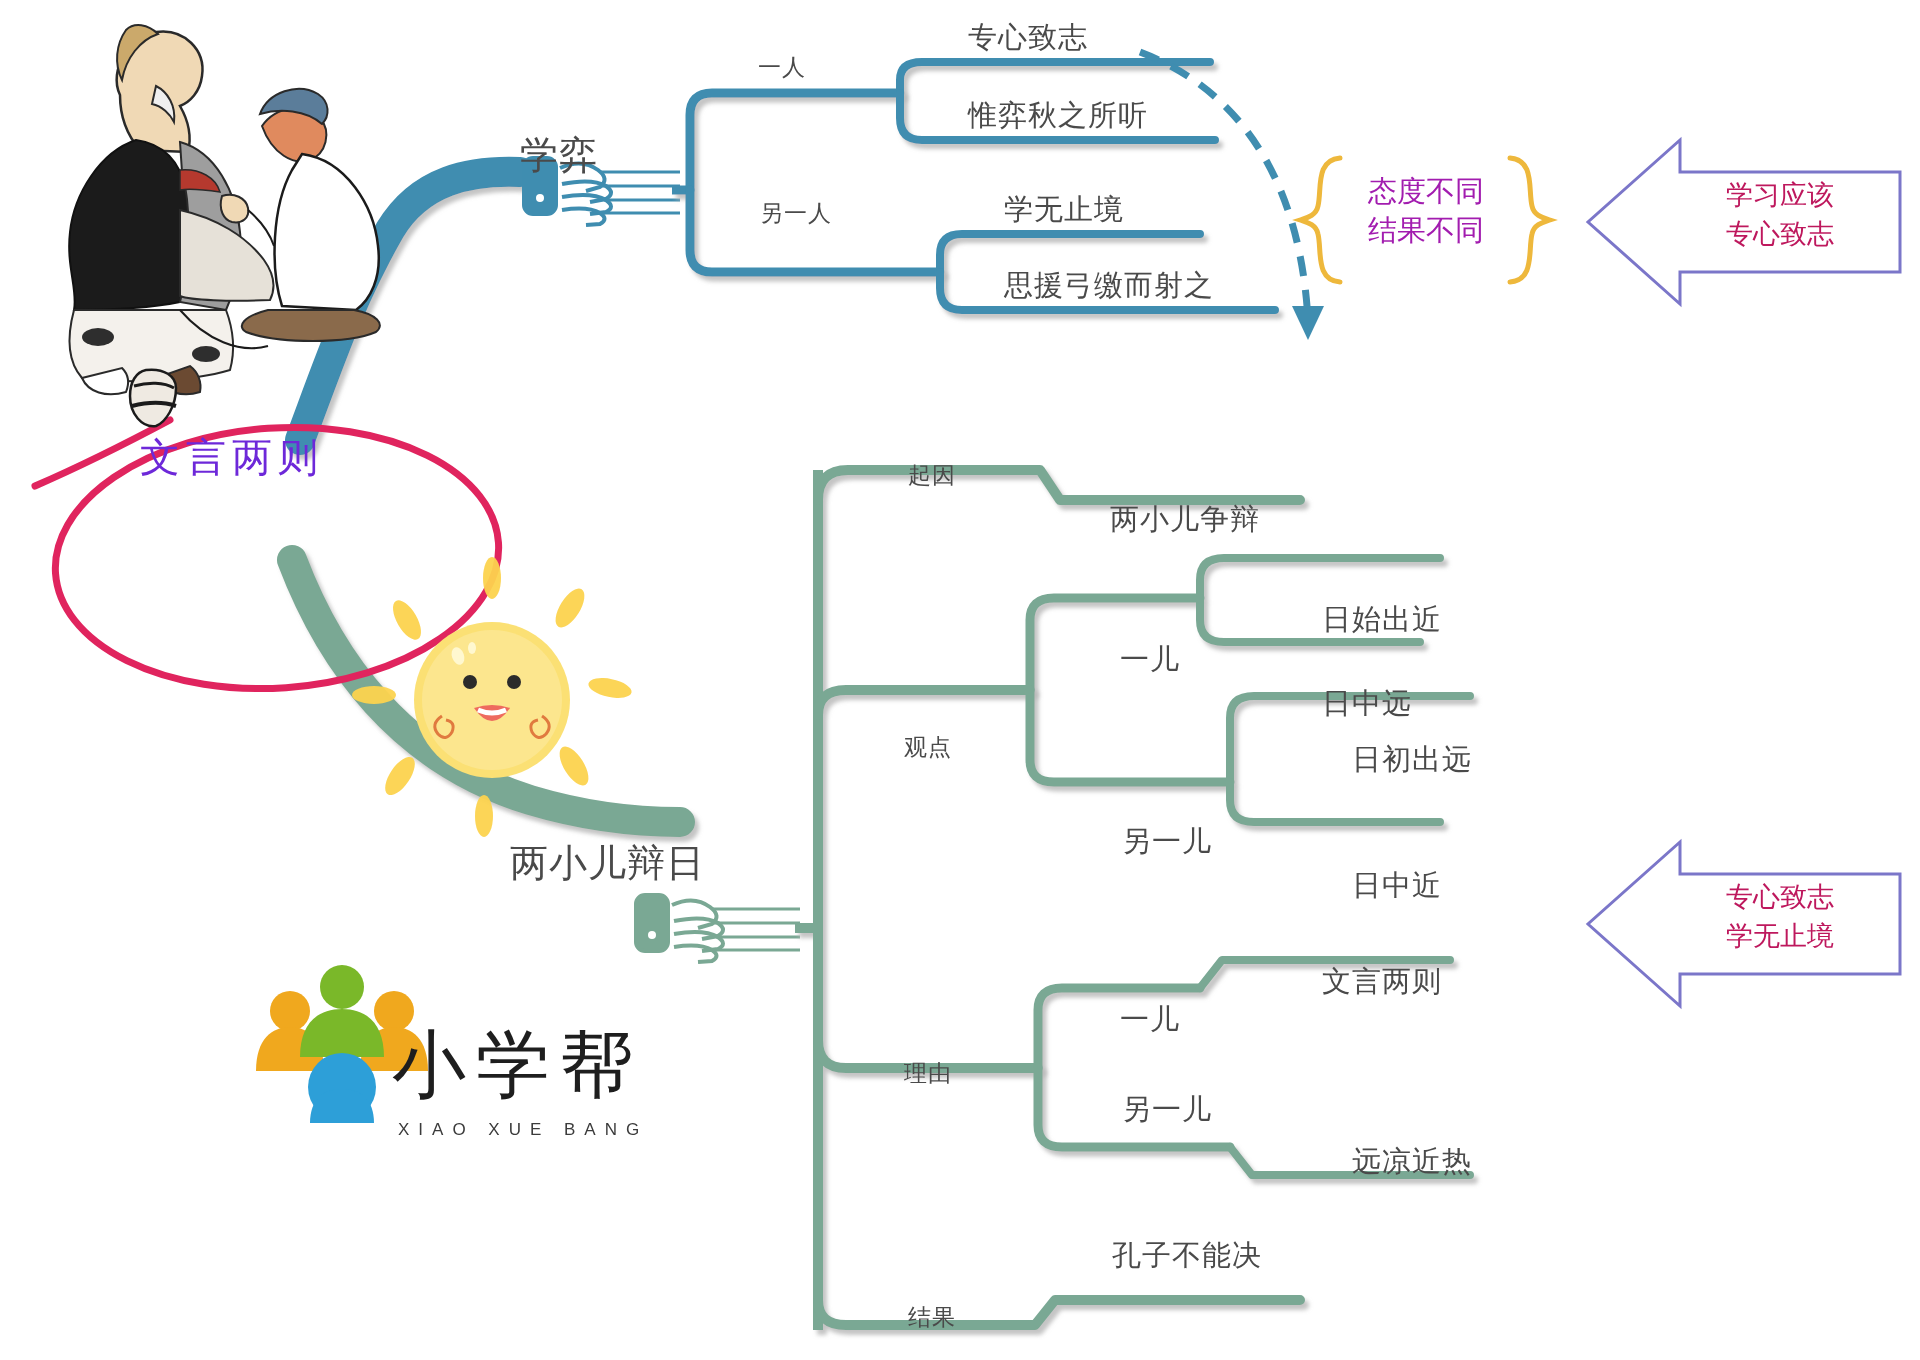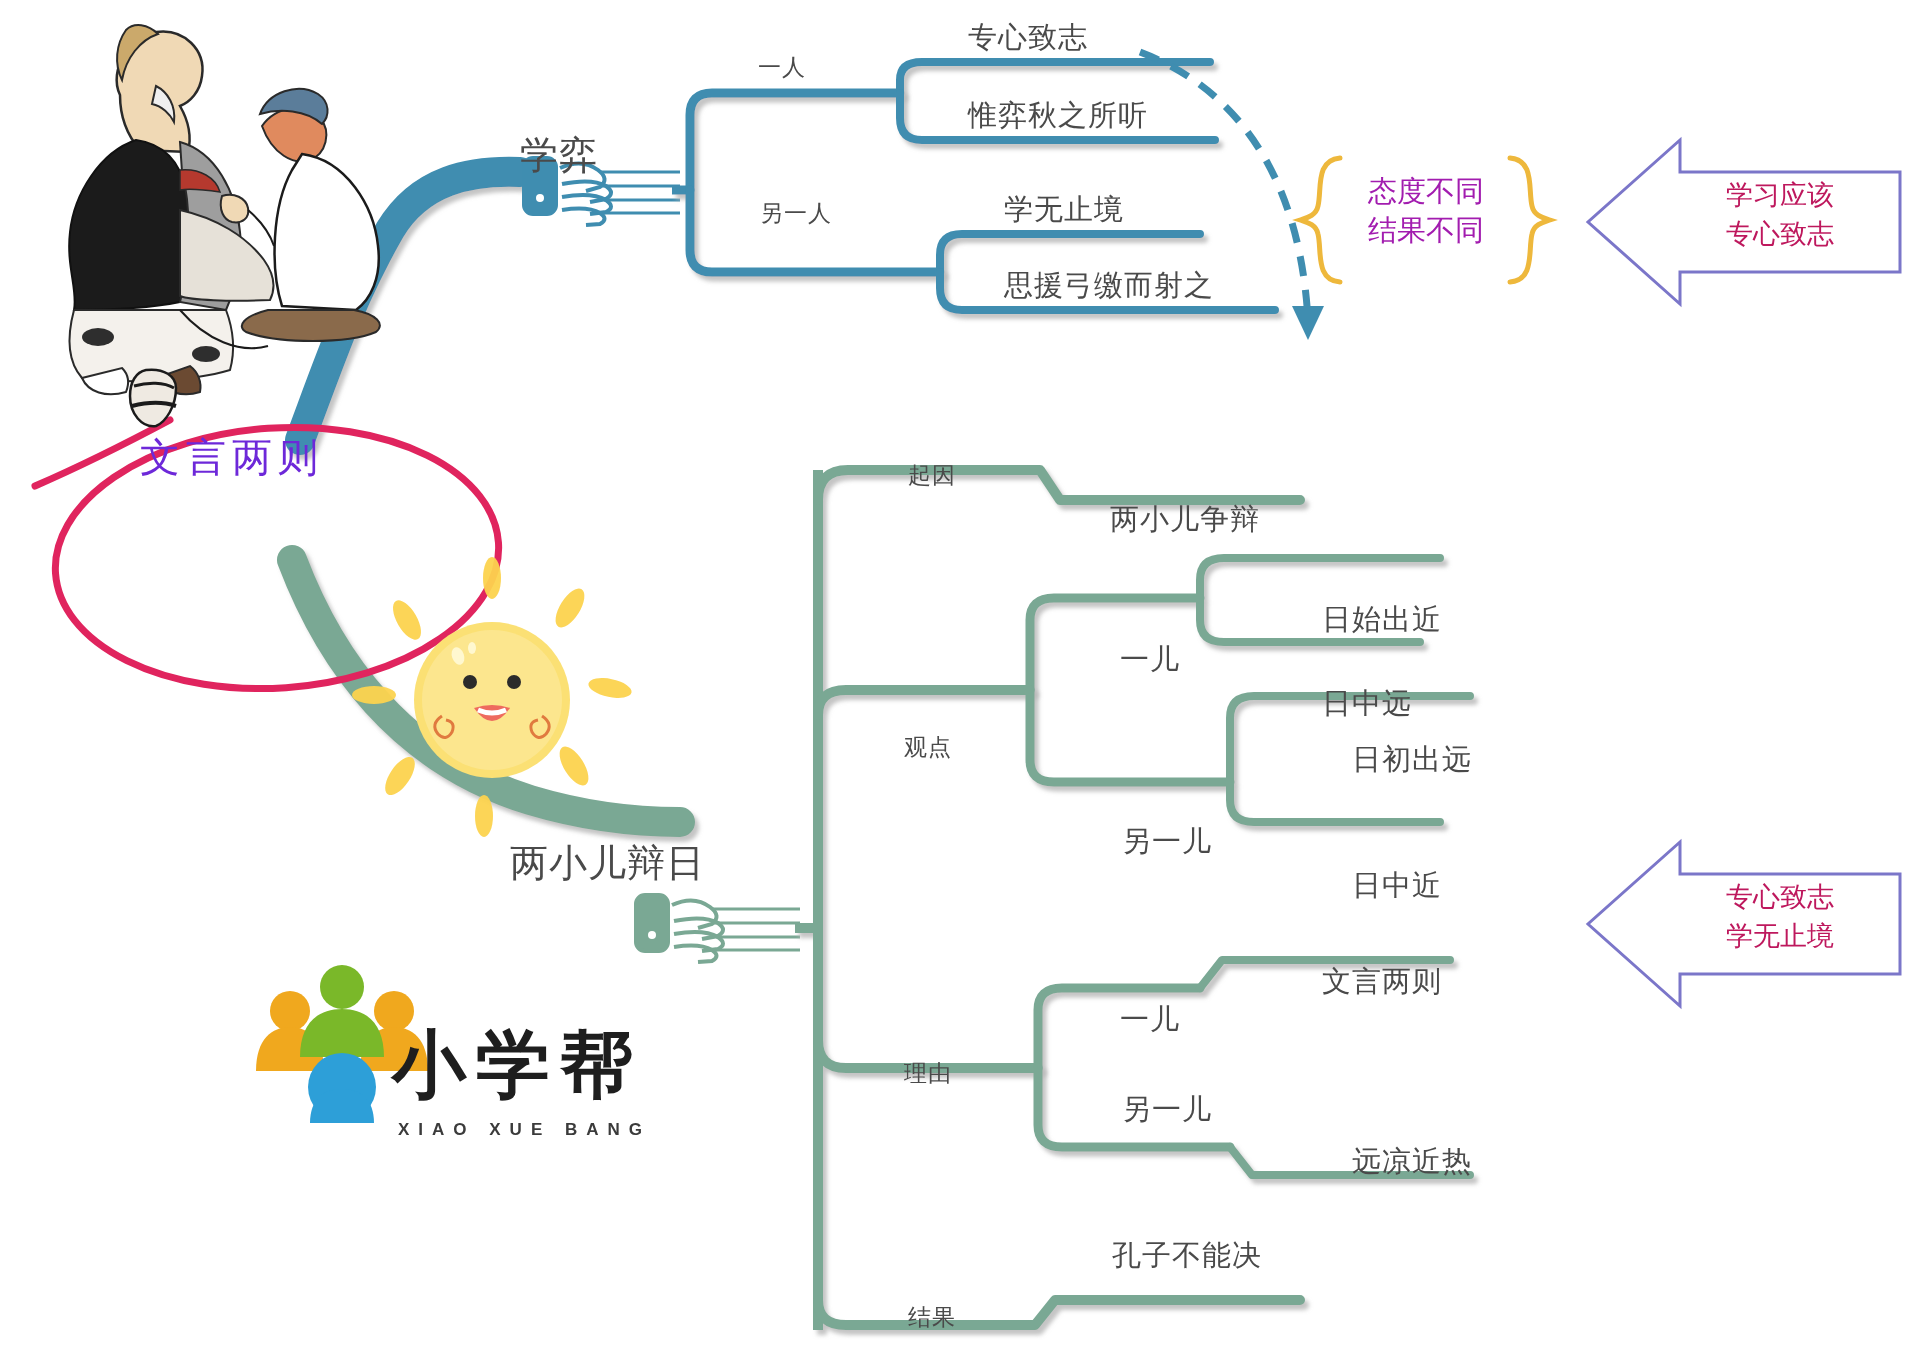--- a/index.html
+++ b/index.html
@@ -10,21 +10,21 @@
   .lbl{position:absolute;color:#4a4a4a;white-space:nowrap;
        font-family:"Liberation Serif","DejaVu Serif",serif;letter-spacing:1px;}
   .center-text{position:absolute;font-size:40px;color:#6d28d9;letter-spacing:6px;
        left:140px;top:430px;}
   .t-l1{font-size:38px;}
   .t-l2{font-size:23px;margin-top:20px;}
   .t-l3{font-size:29px;}
   .brace-txt{position:absolute;font-size:29px;color:#a21caf;line-height:1.35;text-align:center;}
   .arrow-txt{position:absolute;font-size:27px;color:#be185d;line-height:1.45;text-align:center;}
   .wm{position:absolute;}
-  .wm-txt{font-family:"Liberation Sans","DejaVu Sans",sans-serif;font-weight:bold;}
+  .wm-txt{font-family:"Liberation Sans","DejaVu Sans",sans-serif;font-weight:normal;}
 </style>
 </head>
 <body>
 
 <div class="stage">
 
   <svg class="layer" viewBox="0 0 1920 1360">
     <defs>
       <filter id="sh" x="-20%" y="-20%" width="150%" height="150%">
         <feDropShadow dx="4" dy="5" stdDeviation="2" flood-color="#b9b9b9" flood-opacity="0.85"></feDropShadow>

